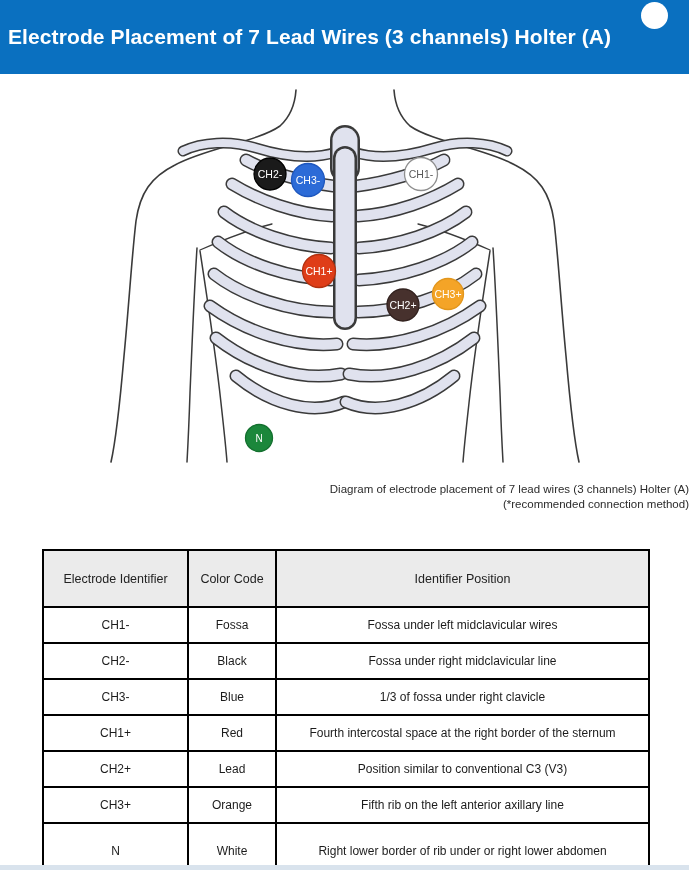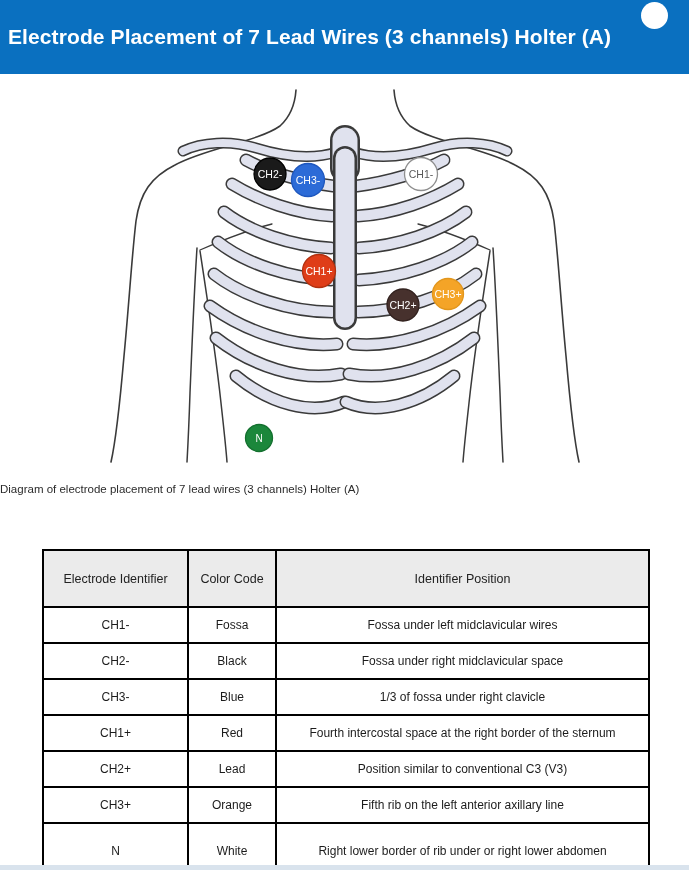--- a/index.html
+++ b/index.html
@@ -23,21 +23,21 @@
   .corner-circle {
     position: absolute; left: 641px; top: 2px; width: 27px; height: 27px;
     background: #ffffff; border-radius: 50%;
   }
 
   
   .torso-svg { position: absolute; left: 90px; top: 88px; width: 510px; height: 392px; }
 
   .caption {
     position: absolute; left: 0; top: 482px; width: 689px;
-    text-align: left; color: #2b2b2b; font-size: 11.5px; line-height: 15px;
+    text-align: right; color: #2b2b2b; font-size: 11.5px; line-height: 15px;
   }
 
   
   .electrode-table {
     position: absolute; left: 42px; top: 549px; width: 606px;
     border-collapse: collapse; table-layout: fixed;
     font-size: 12px; color: #1c1c1c;
   }
   .electrode-table th, .electrode-table td {
     border: 2px solid #000000; text-align: center; vertical-align: middle;
@@ -143,20 +143,21 @@
         </g>
         <g>
           <circle cx="169" cy="350" r="13.5" fill="#1B873B" stroke="#14702F" stroke-width="1.3"></circle>
           <text x="169" y="350" text-anchor="middle" dominant-baseline="central" fill="#FFFFFF" font-size="10" font-family="&quot;Liberation Sans&quot;, sans-serif">N</text>
         </g>
       </g>
   </svg>
 
   <div class="caption">
     <div>Diagram of electrode placement of 7 lead wires (3 channels) Holter (A)</div>
+    <div>(*recommended connection method)</div>
   </div>
 
   <table class="electrode-table">
     <colgroup>
         <col class="col-id">
         <col class="col-cc">
         <col class="col-pos">
       </colgroup>
     <thead>
       <tr>
@@ -167,21 +168,21 @@
     </thead>
     <tbody id="table-body">
         <tr>
           <td>CH1-</td>
           <td>Fossa</td>
           <td>Fossa under left midclavicular wires</td>
         </tr>
         <tr>
           <td>CH2-</td>
           <td>Black</td>
-          <td>Fossa under right midclavicular space</td>
+          <td>Fossa under right midclavicular line</td>
         </tr>
         <tr>
           <td>CH3-</td>
           <td>Blue</td>
           <td>1/3 of fossa under right clavicle</td>
         </tr>
         <tr>
           <td>CH1+</td>
           <td>Red</td>
           <td>Fourth intercostal space at the right border of the sternum</td>

